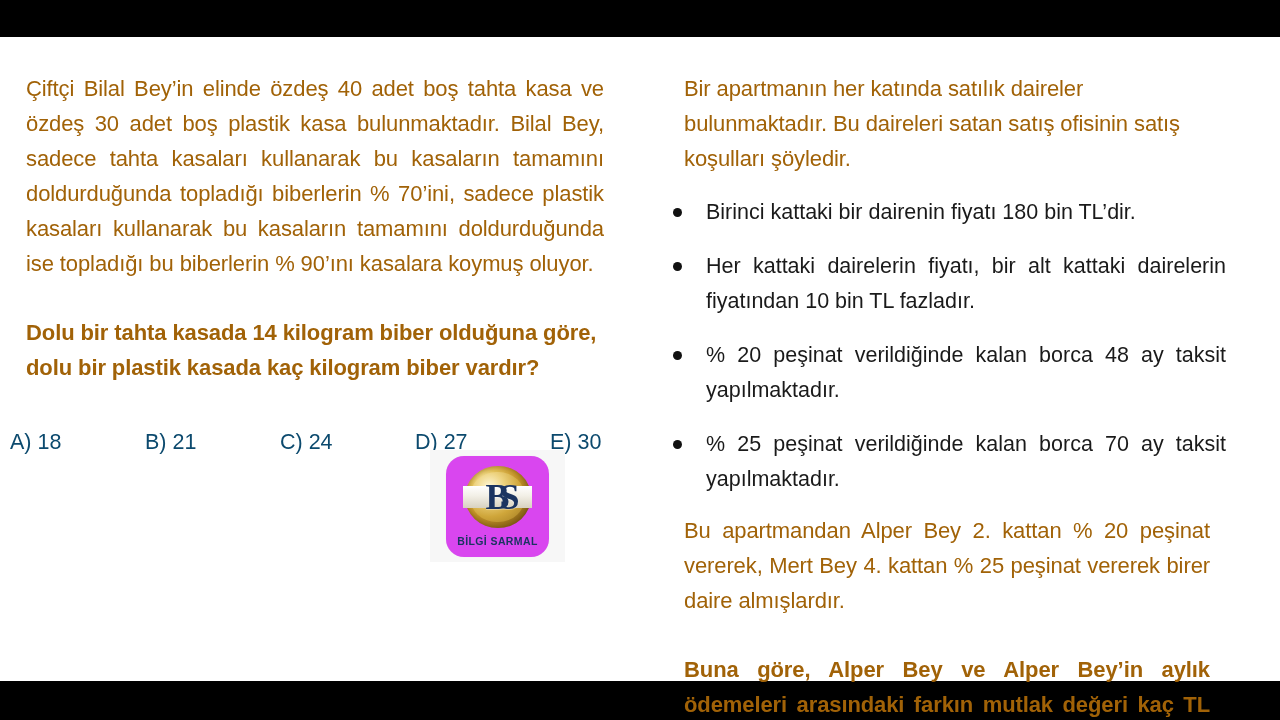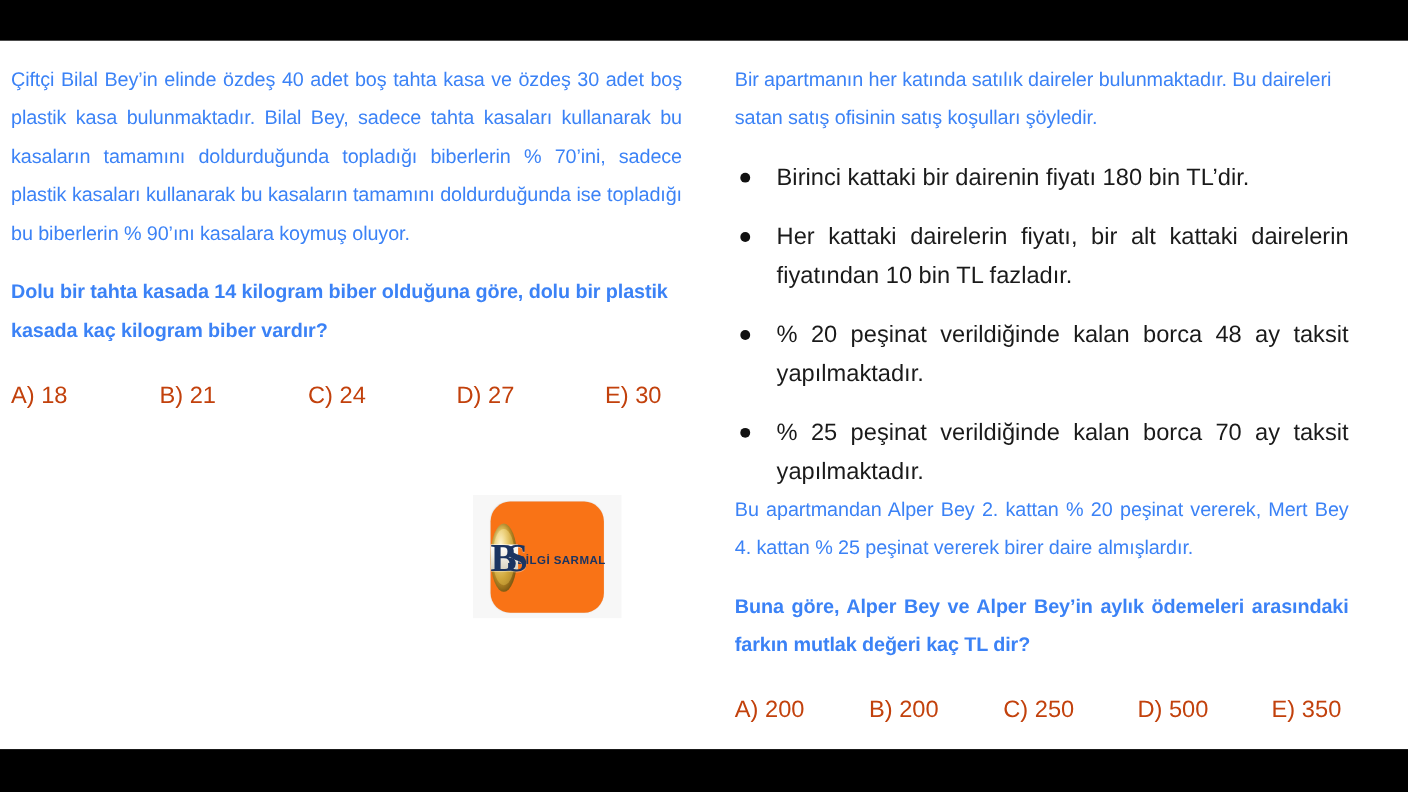--- a/index.html
+++ b/index.html
@@ -50,26 +50,26 @@
   .col-left {
     left: 10px;
     width: 610px;
   }
   .col-right {
     left: 668px;
     width: 558px;
   }
 
   .para {
-    font-size: 18px;
+    font-size: 22px;
     line-height: 35px;
     text-align: justify;
     text-justify: inter-word;
-    margin: 0;
-    color: #3b82f6;
+    margin: 16px;
+    color: #a16207;
     letter-spacing: -0.1px;
   }
   .para.lead {
     padding-top: 18px;
   }
   .para.nojust {
     text-align: left;
   }
   .para.bold {
     font-weight: bold;
@@ -108,21 +108,21 @@
     background: #111111;
     border-radius: 50%;
   }
 
   
   .options {
     display: block;
     padding-top: 26px;
     font-size: 21.5px;
     line-height: 30px;
-    color: #c2410c;
+    color: #0c4a6e;
     white-space: nowrap;
   }
   .options .opt {
     display: inline-block;
   }
   .opt-left { width: 135px; }
   .opt-right { width: 122px; }
   .opt-right.last, .opt-left.last { width: auto; }
 
   
@@ -135,26 +135,26 @@
     background: #f7f7f7;
     display: flex;
     flex-direction: column;
     align-items: center;
     justify-content: flex-start;
   }
   .logo-card {
     width: 103px;
     height: 101px;
     margin-top: 6px;
-    background: #f97316;
+    background: #d946ef;
     border-radius: 18px;
     display: flex;
-    flex-direction: row;
+    flex-direction: column;
     align-items: center;
-    justify-content: space-between;
+    justify-content: center;
     box-shadow: 0 0 1px rgba(0,0,0,0.08);
   }
   .coin {
     width: 66px;
     height: 62px;
     border-radius: 50%;
     position: relative;
     background:
       radial-gradient(ellipse at 32% 28%, #fdf2c4 0%, #e8c65d 22%, #c9982c 48%, #8a6417 78%, #6b4d11 100%);
     display: flex;

